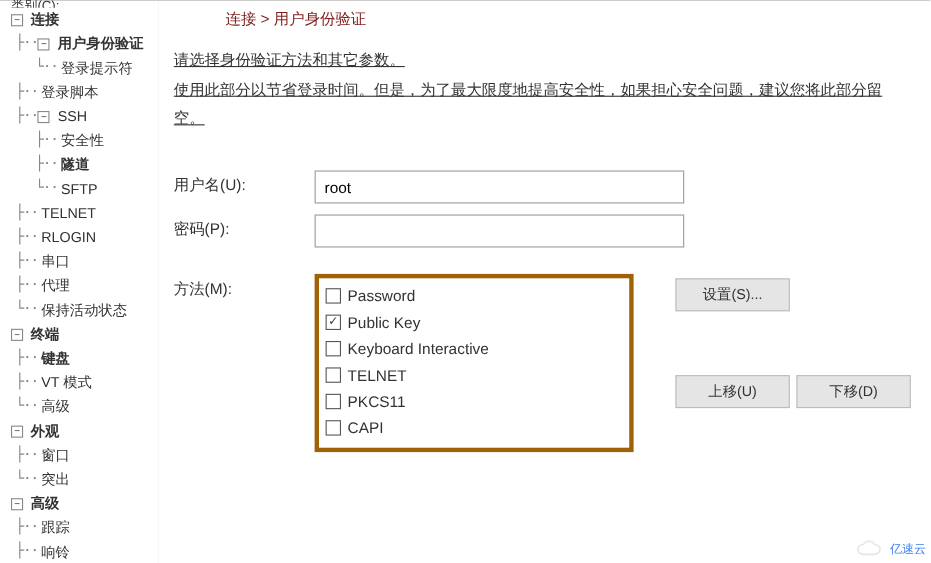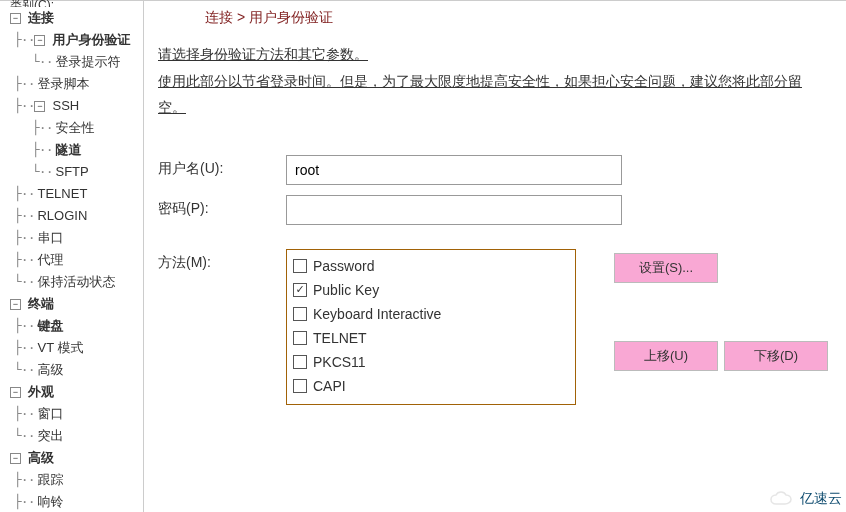--- a/index.html
+++ b/index.html
@@ -96,21 +96,21 @@
       height: 30px;
       border: 1px solid #999;
       padding: 0 8px;
       font-size: 14px;
       font-family: inherit;
       outline: none;
     }
     .method-row { margin-top: 24px; align-items: flex-start; }
     .method-list {
       width: 290px;
-      border: 1px solid #a16207;
+      border: 4px solid #a16207;
       padding: 4px 6px 6px 6px;
     }
     .method-item {
       display: flex;
       align-items: center;
       height: 24px;
       font-size: 14px;
     }
     .chk {
       width: 14px; height: 14px;
@@ -127,33 +127,33 @@
       display: flex;
       flex-direction: column;
       margin-left: 38px;
       gap: 58px;
       padding-top: 4px;
     }
     .btn-group-lower { gap: 6px; display:flex; flex-direction:row; }
     .btn {
       width: 104px;
       height: 30px;
-      background: #f9a8d4;
+      background: #e5e5e5;
       border: 1px solid #bbb;
       font-size: 13px;
       font-family: inherit;
       cursor: pointer;
       color: #333;
     }
     .watermark {
       position: absolute;
       right: 4px;
       bottom: 4px;
-      color: #0c4a6e;
-      font-size: 14px;
+      color: #3b82f6;
+      font-size: 11px;
       display: flex;
       align-items: center;
       gap: 4px;
     }
     .watermark svg { opacity: 0.5; }
     .top-cut {
       position: absolute;
       top: -3px; left: 10px;
       font-size: 12px;
       color: #333;

